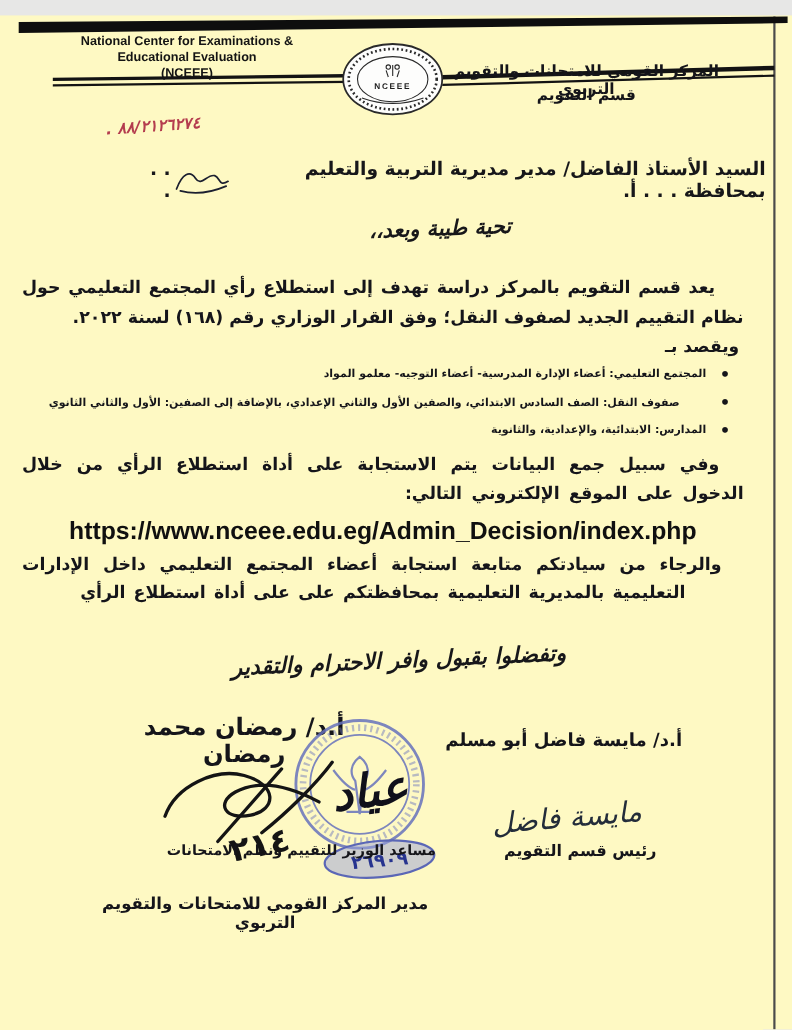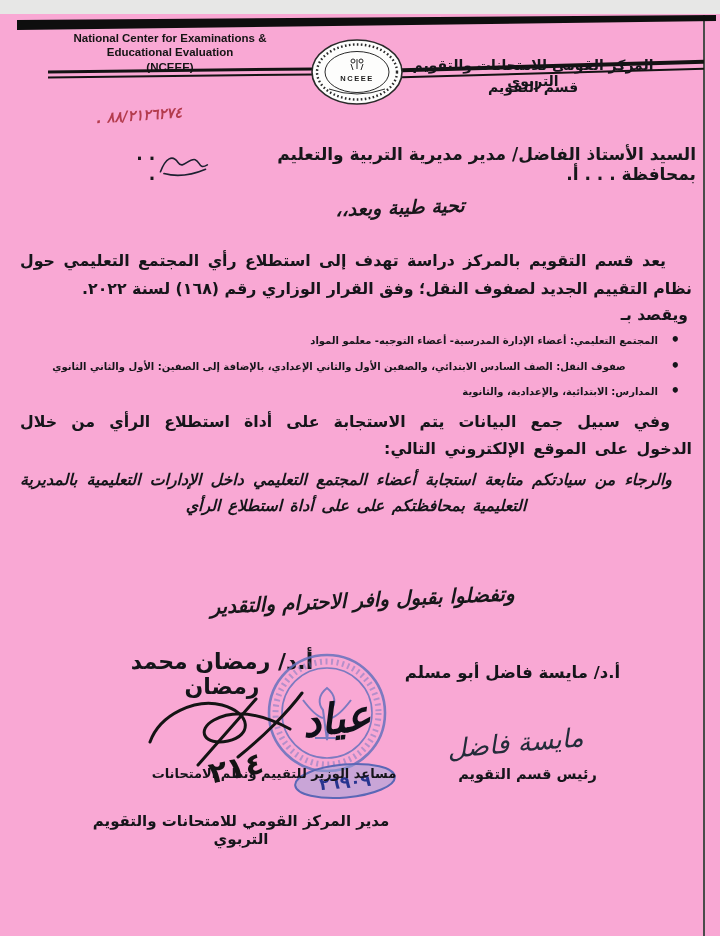--- a/index.html
+++ b/index.html
@@ -1,16 +1,16 @@
 <!DOCTYPE html>
 <html lang="ar"><head>
 <meta charset="utf-8">
 <style>
   html,body{margin:0;padding:0;background:#e9e9e9;}
-  .stage{position:relative;width:720px;height:936px;background:#f9a8d4;overflow:hidden;
+  .stage{position:relative;width:720px;height:936px;background:#fef9c3;overflow:hidden;
          font-family:"DejaVu Sans",sans-serif;color:#17171a;}
   .abs{position:absolute;}
   .topstrip{left:0;top:0;width:720px;height:14px;background:#e7e7e6;}
   .edge-line{left:703px;top:15px;width:2px;height:921px;background:#4b4b4b;}
   .rule{position:absolute;background:#131313;}
   #ruleL1{left:48px;top:69px;width:266px;height:3px;transform:rotate(-0.7deg);}
   #ruleL2{left:48px;top:75px;width:266px;height:2px;transform:rotate(-0.7deg);}
   #ruleR1{left:402px;top:64px;width:302px;height:3.5px;transform:rotate(-1.6deg);}
   #ruleR2{left:402px;top:72px;width:302px;height:2px;transform:rotate(-1.6deg);}
   .en{font-family:"Liberation Sans",sans-serif;font-weight:bold;color:#141414;text-align:center;}
@@ -19,34 +19,34 @@
   .en-dept{left:78px;top:86px;width:184px;font-size:13px;letter-spacing:.3px;}
   .ar{direction:rtl;font-weight:bold;color:#15151a;}
   .ar-title{right:64px;top:33px;width:246px;text-align:center;font-size:14px;margin-top:24px;}
   .ar-dept{right:130px;top:79px;width:114px;text-align:center;font-size:14px;}
   .ref{left:96px;top:104px;width:180px;color:#b43c4e;font-size:14.5px;font-weight:bold;
        font-style:italic;letter-spacing:2px;transform:rotate(-4deg);direction:ltr;}
   .salutation{left:128px;right:24px;top:144px;display:flex;direction:rtl;align-items:center;
               gap:2px;font-size:17px;font-weight:bold;}
   .calli{font-family:"DejaVu Serif",serif;font-style:italic;font-weight:bold;direction:rtl;}
   .greeting{left:240px;top:196px;width:320px;text-align:center;font-size:19px;transform:rotate(-2deg);}
-  .bodyflow{left:20px;right:28px;top:247px;direction:rtl;font-weight:bold;}
+  .bodyflow{left:20px;right:44px;top:247px;direction:rtl;font-weight:bold;}
   .bodyflow p{margin:0;}
   .p1{font-size:15.8px;line-height:27.5px;text-align:justify;text-align-last:right;text-indent:26px;}
   .means{margin:4px 4px 0 0 !important;font-size:15.5px;}
   ul.defs{list-style:none;margin:4px 0 0;padding:0 34px 0 0;font-size:10px;line-height:25.5px;}
   ul.defs li{position:relative;text-align:justify;text-align-last:right;}
   ul.defs li.wrap-center{text-align-last:center;}
   ul.defs li::before{content:"•";position:absolute;right:-22px;top:0;font-size:15px;}
   .p2{margin-top:3px !important;font-size:15.8px;line-height:27.5px;text-align:justify;
       text-align-last:right;word-spacing:3px;text-indent:22px;}
   .url{direction:ltr;text-align:center;font-family:"Liberation Sans",sans-serif;font-weight:bold;
        font-size:22.5px;margin:7px 0 2px;color:#101010;}
   .p3{margin-top:4px !important;font-size:15.8px;line-height:26px;text-align:justify;
-      text-align-last:center;word-spacing:2px;text-indent:20px;font-style:italic;}
+      text-align-last:center;word-spacing:2px;text-indent:20px;}
   .closing{left:190px;top:588px;width:345px;text-align:center;font-size:20px;transform:rotate(-2.5deg);}
   .name-r{right:90px;top:647px;width:235px;text-align:center;font-size:16.5px;margin-top:16px;}
   .name-l{left:103px;top:649px;width:238px;text-align:center;font-size:22px;}
   .title-r{right:110px;top:766px;width:165px;text-align:center;font-size:14.5px;}
   .title-l1{left:124px;top:766px;width:300px;text-align:center;font-size:13px;}
   .title-l2{left:66px;top:812px;width:350px;text-align:center;font-size:15px;}
   svg{display:block;}
   .overlay{left:0;top:0;pointer-events:none;}
 </style>
 </head>
@@ -100,20 +100,21 @@
 
   <div class="abs ar bodyflow">
     <p class="p1">يعد قسم التقويم بالمركز دراسة تهدف إلى استطلاع رأي المجتمع التعليمي حول نظام التقييم الجديد لصفوف النقل؛ وفق القرار الوزاري رقم (١٦٨) لسنة ٢٠٢٢.</p>
     <p class="means">ويقصد بـ</p>
     <ul class="defs">
       <li>المجتمع التعليمي: أعضاء الإدارة المدرسية- أعضاء التوجيه- معلمو المواد</li>
       <li class="wrap-center">صفوف النقل: الصف السادس الابتدائي، والصفين الأول والثاني الإعدادي، بالإضافة إلى الصفين: الأول والثاني الثانوي</li>
       <li>المدارس: الابتدائية، والإعدادية، والثانوية</li>
     </ul>
     <p class="p2">وفي سبيل جمع البيانات يتم الاستجابة على أداة استطلاع الرأي من خلال الدخول على الموقع الإلكتروني التالي:</p>
+    <div class="url">https://www.nceee.edu.eg/Admin_Decision/index.php</div>
     <p class="p3">والرجاء من سيادتكم متابعة استجابة أعضاء المجتمع التعليمي داخل الإدارات التعليمية بالمديرية التعليمية بمحافظتكم على على أداة استطلاع الرأي</p>
   </div>
 
   <div class="abs calli closing">وتفضلوا بقبول وافر الاحترام والتقدير</div>
 
   <div class="abs ar name-r">أ.د/ مايسة فاضل أبو مسلم</div>
   <div class="abs ar name-l">أ.د/ رمضان محمد رمضان</div>
 
   <svg class="abs overlay" width="720" height="936" viewBox="0 0 720 936">
 

